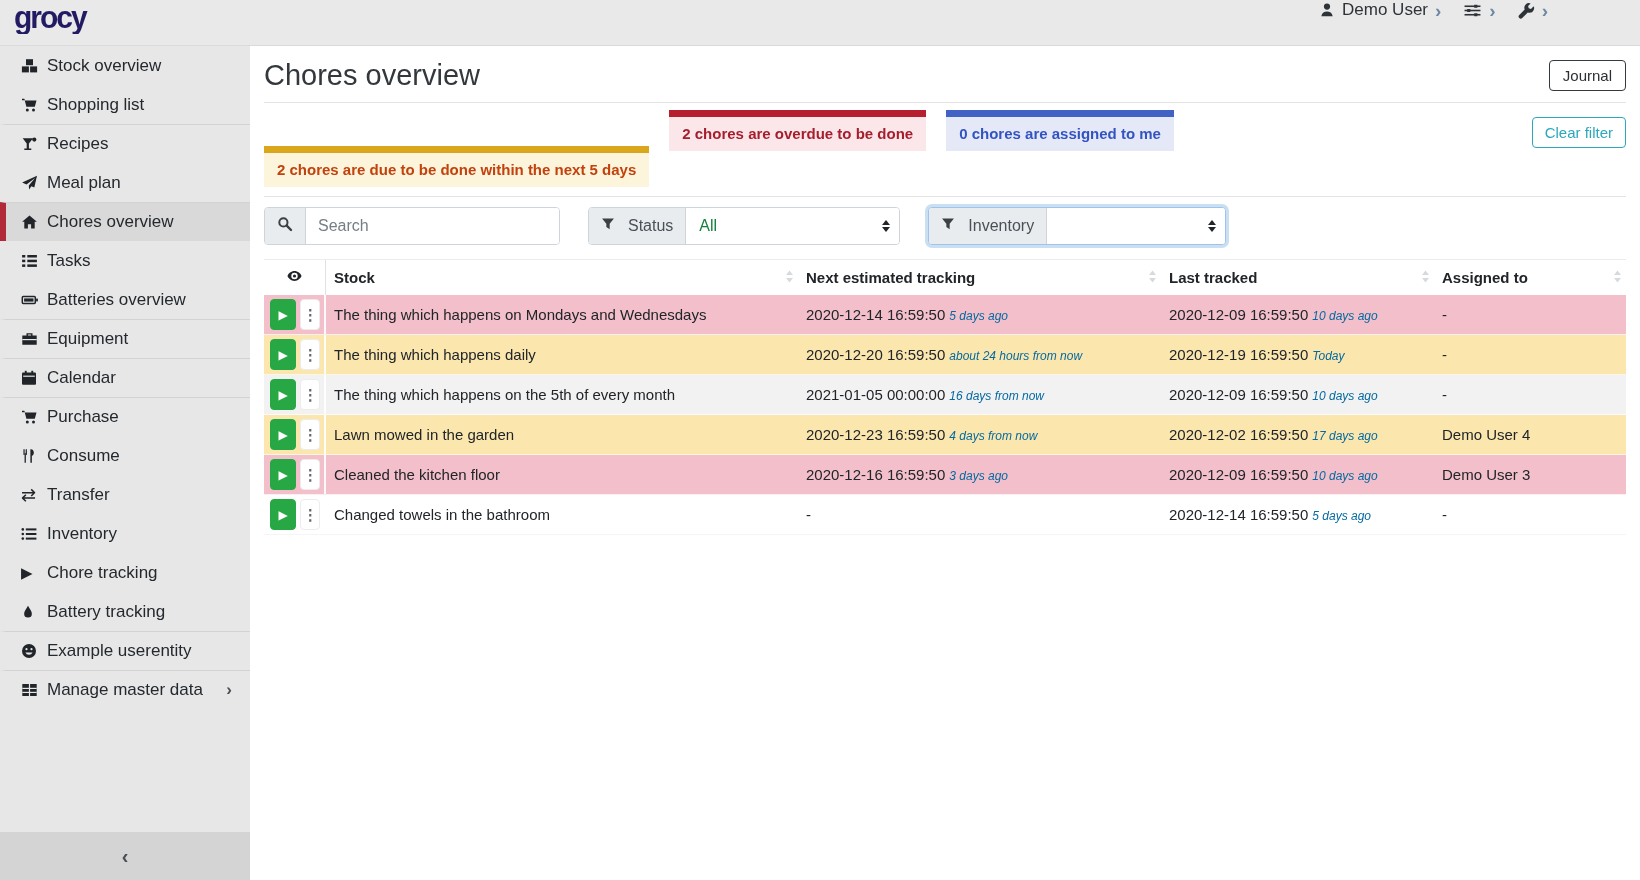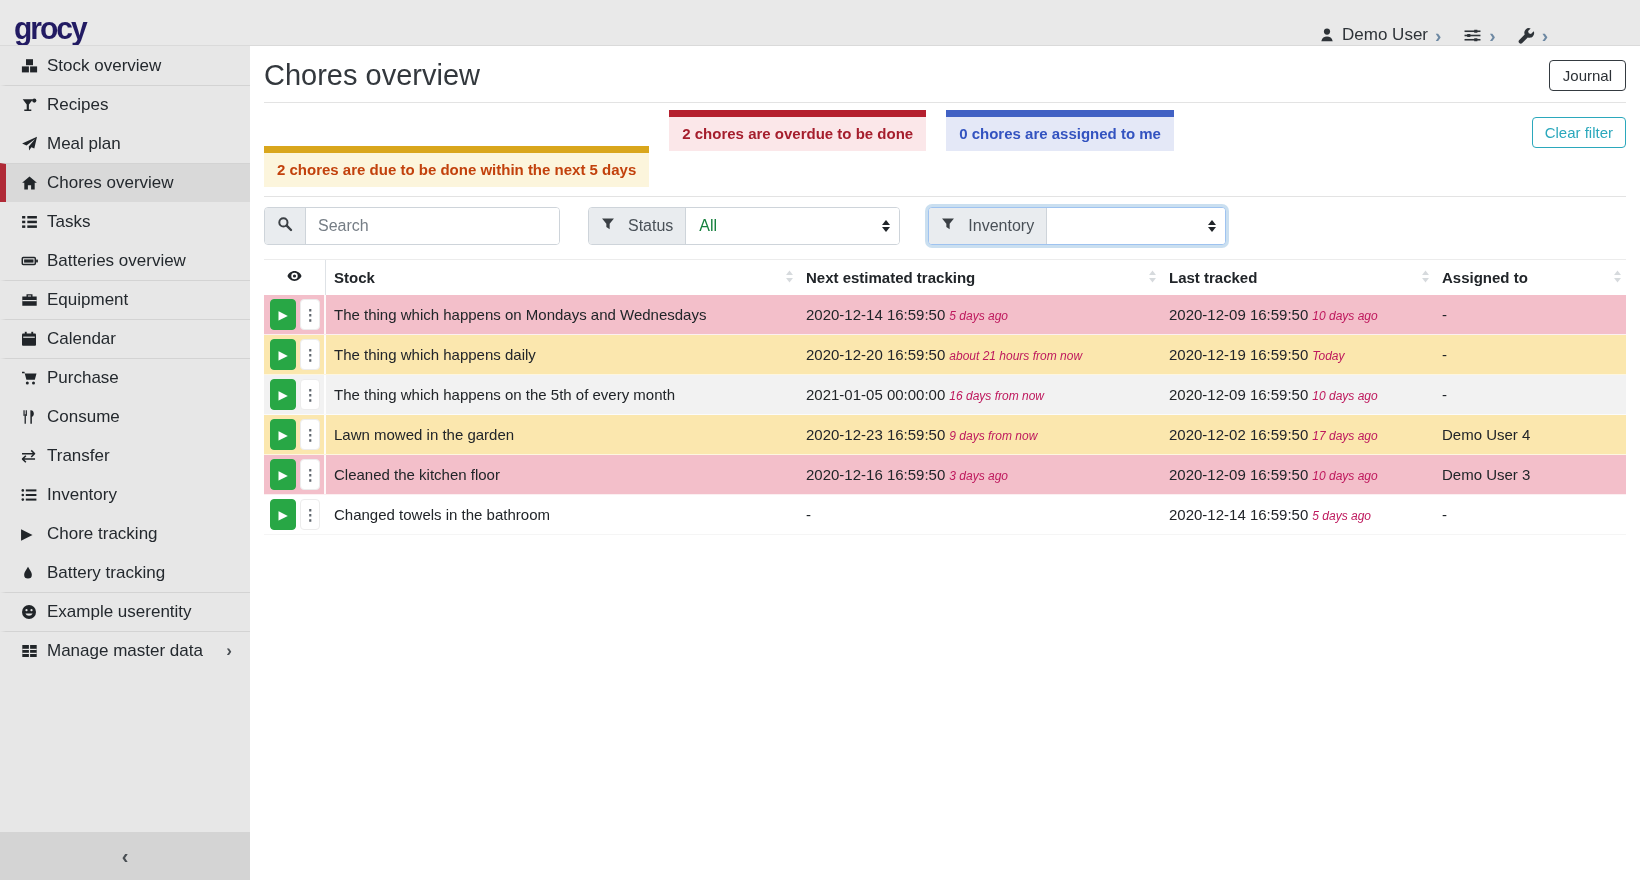--- a/index.html
+++ b/index.html
@@ -2,21 +2,21 @@
 <html><head>
 <meta charset="utf-8">
 <style>
   * { box-sizing: border-box; margin: 0; padding: 0; }
   html,body { width:1640px; height:880px; overflow:hidden; background:#fff;
     font-family:"Liberation Sans", sans-serif; color:#212529; }
 
   
   .navbar { position:fixed; top:0; left:0; width:1640px; height:46px;
     background:#e9e9e9; border-bottom:1px solid #dadada;
-    display:flex; align-items:flex-end; justify-content:space-between;
+    display:flex; align-items:flex-start; justify-content:space-between;
     padding:0 92px 0 14px; z-index:30; }
   .logo { font-size:30px; font-weight:bold; letter-spacing:-2px; color:#221b63;
     transform:scaleY(1.05); }
   .nav-right { display:flex; align-items:center; gap:22px; }
   .nav-group { display:flex; align-items:center; gap:7px; font-size:17px; color:#2e3338; cursor:pointer; }
   .nav-group svg { display:block; }
   .chev { color:#6e89a3; font-size:19px; font-weight:bold; line-height:1; padding-top:1px; }
 
   
   .sidebar { position:fixed; top:46px; left:0; bottom:0; width:250px;
@@ -91,21 +91,21 @@
   .t-row.striped { background:#f2f2f2; border-bottom:1px solid #fbfbfb; }
   .t-row.plain { background:#fff; border-bottom:1px solid #f5f5f5; }
   .cell-actions { display:flex; align-items:center; gap:4px; height:100%;
     border-right:2px solid rgba(255,255,255,.9); padding:0 4px 0 6px !important; }
   .play-btn { width:31px; height:31px; background:#28a745; border:1px solid #28a745;
     border-radius:4px; color:#fff; display:flex; align-items:center; justify-content:center;
     font-size:12px; cursor:pointer; }
   .menu-btn { width:23px; height:31px; background:#fff; border:1px solid #ececec;
     border-radius:4px; color:#5f666d; display:flex; align-items:center; justify-content:center;
     font-size:15px; font-weight:bold; cursor:pointer; }
-  .rel { font-style:italic; font-size:12px; margin-left:4px; color:#be185d; }
+  .rel { font-style:italic; font-size:12px; margin-left:4px; color:#0369a1; }
 </style>
 </head>
 <body>
 
 <header class="navbar">
   <div class="logo">grocy</div>
   <div class="nav-right">
     <div class="nav-group">
       <span>
           <svg width="16" height="16" viewBox="0 0 16 16">
@@ -148,20 +148,30 @@
         <svg width="17" height="16" viewBox="0 0 16 16">
           <g fill="currentColor">
             <rect x="4.5" y="1.2" width="7" height="6"></rect>
             <rect x="0.4" y="8.4" width="7" height="6"></rect>
             <rect x="8.6" y="8.4" width="7" height="6"></rect>
           </g>
         </svg>
       </span>
     <span class="slabel">Stock overview</span>
   </div>
+  <div class="side-item">
+    <span class="sicon">
+        <svg width="17" height="16" viewBox="0 0 16 16">
+          <path d="M0.5 1.8h2.4l.5 1.7H15l-1.7 6.2H4.9L3.2 3.3H.5z" fill="currentColor"></path>
+          <circle cx="5.8" cy="12.9" r="1.5" fill="currentColor"></circle>
+          <circle cx="12" cy="12.9" r="1.5" fill="currentColor"></circle>
+        </svg>
+      </span>
+    <span class="slabel">Shopping list</span>
+  </div>
   <div class="side-item div-top">
     <span class="sicon">
         <svg width="17" height="16" viewBox="0 0 16 16">
           <path d="M1.2 2.2h10.4L7.4 7.4v5.2h2.4V14H2.8v-1.4h2.4V7.4z" fill="currentColor"></path>
           <circle cx="12.8" cy="3.6" r="2.1" fill="currentColor"></circle>
         </svg>
       </span>
     <span class="slabel">Recipes</span>
   </div>
   <div class="side-item">
@@ -427,21 +437,21 @@
     <div class="t-row warn">
       <div class="cell-actions">
         <button class="play-btn">
             <span>▶</span>
           </button>
         <button class="menu-btn">
             <span>⋮</span>
           </button>
       </div>
       <div>The thing which happens daily</div>
-      <div><span>2020-12-20 16:59:50</span><span class="rel">about 21 hours from now</span></div>
+      <div><span>2020-12-20 16:59:50</span><span class="rel">about 24 hours from now</span></div>
       <div><span>2020-12-19 16:59:50</span><span class="rel">Today</span></div>
       <div>-</div>
     </div>
 
     <div class="t-row striped">
       <div class="cell-actions">
         <button class="play-btn">
             <span>▶</span>
           </button>
         <button class="menu-btn">
@@ -457,21 +467,21 @@
     <div class="t-row warn">
       <div class="cell-actions">
         <button class="play-btn">
             <span>▶</span>
           </button>
         <button class="menu-btn">
             <span>⋮</span>
           </button>
       </div>
       <div>Lawn mowed in the garden</div>
-      <div><span>2020-12-23 16:59:50</span><span class="rel">9 days from now</span></div>
+      <div><span>2020-12-23 16:59:50</span><span class="rel">4 days from now</span></div>
       <div><span>2020-12-02 16:59:50</span><span class="rel">17 days ago</span></div>
       <div>Demo User 4</div>
     </div>
 
     <div class="t-row danger">
       <div class="cell-actions">
         <button class="play-btn">
             <span>▶</span>
           </button>
         <button class="menu-btn">

